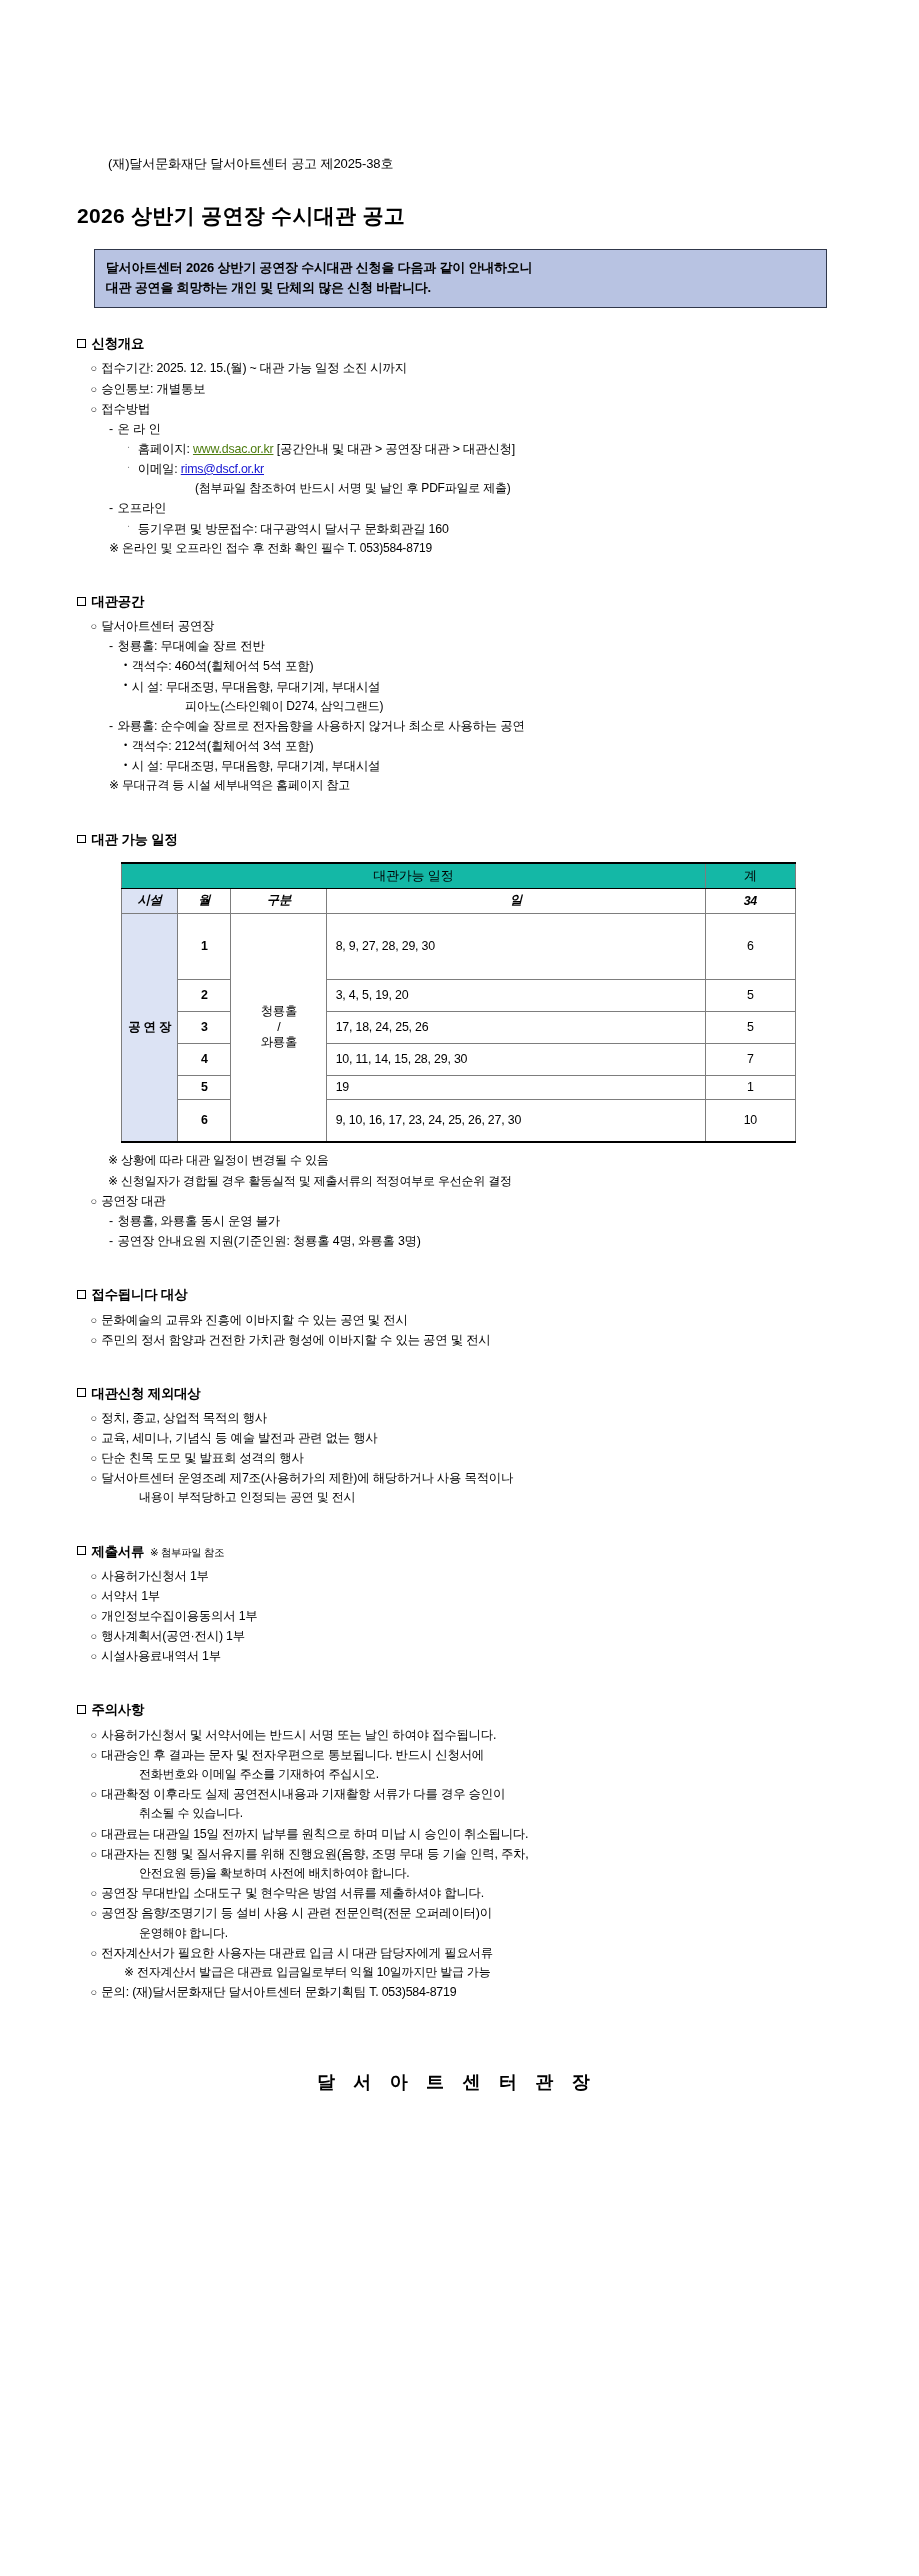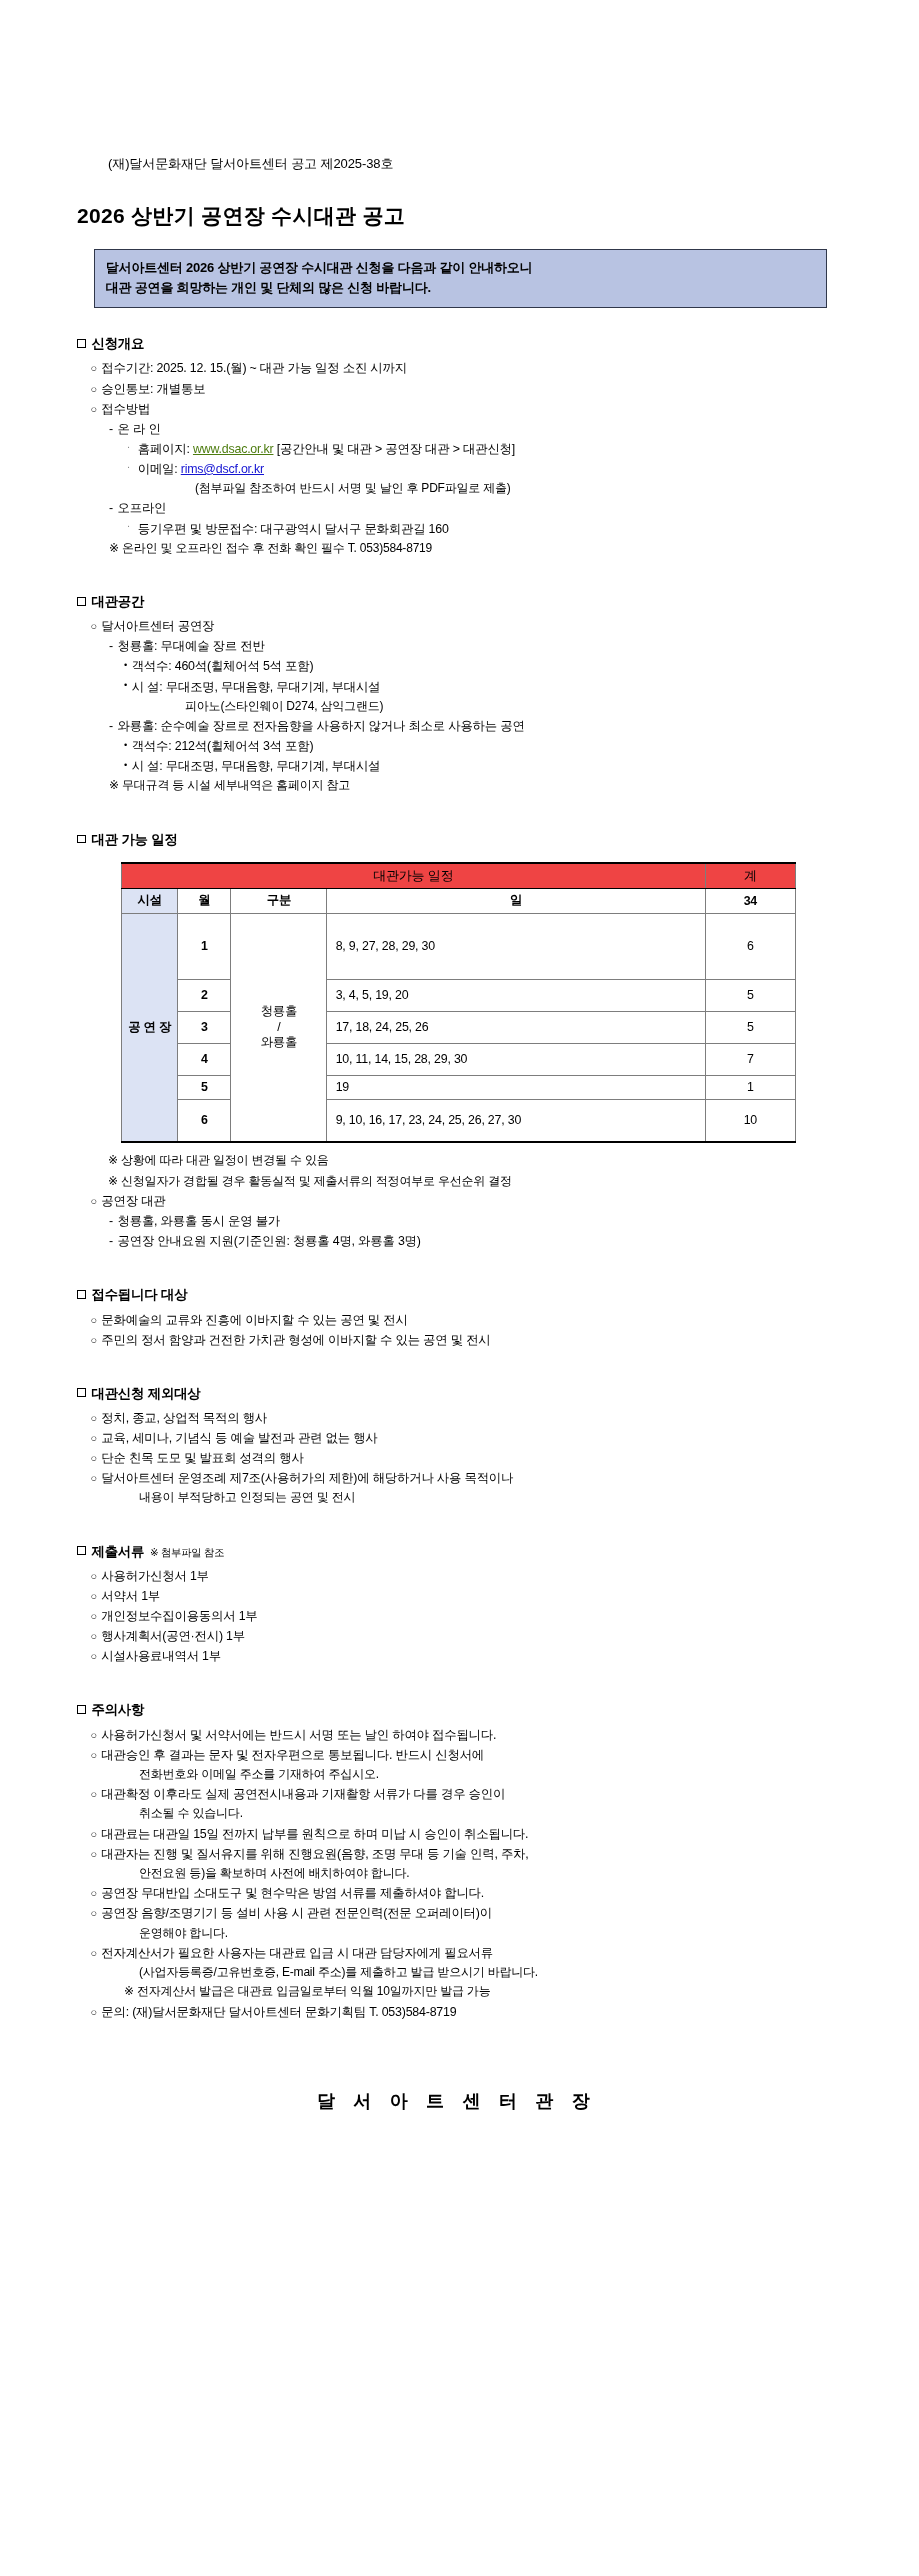--- a/index.html
+++ b/index.html
@@ -148,29 +148,30 @@
   table.schedule td, table.schedule th {
     border: 0.5px solid #7d7d7d;
     font-size: 12.4px;
     text-align: center;
     vertical-align: middle;
     font-weight: normal;
     letter-spacing: -0.2px;
     padding: 3.1px 2.1px;
   }
   .th-top {
-    background: #ef4444;
+    background: #14b8a6;
     font-weight: normal;
     font-size: 13px !important;
     height: 17px;
     border-bottom: 1.5px solid #000 !important;
   }
   .th-sub {
     font-weight: bold !important;
     height: 15px;
+    font-style: italic;
   }
   .th-facility { background: #dce3f4; font-weight: bold !important; }
   .cell-vert {
     background: #dce3f4;
     font-weight: bold !important;
     letter-spacing: 4.1px;
     line-height: 1.9;
   }
   .cell-month { font-weight: bold !important; }
   .cell-days { text-align: left !important; padding-left: 8.2px !important; }
@@ -499,21 +500,20 @@
     <div class="l1">
       <span class="mk">○</span>
       <span>공연장 음향/조명기기 등 설비 사용 시 관련 전문인력(전문 오퍼레이터)이</span>
     </div>
     <div class="l4 cont-120">운영해야 합니다.</div>
 
     <div class="l1">
       <span class="mk">○</span>
       <span>전자계산서가 필요한 사용자는 대관료 입금 시 대관 담당자에게 필요서류</span>
     </div>
-    <div class="l4 cont-120">(사업자등록증/고유번호증, E-mail 주소)를 제출하고 발급 받으시기 바랍니다.</div>
 
     <div class="note2">※ 전자계산서 발급은 대관료 입금일로부터 익월 10일까지만 발급 가능</div>
 
     <div class="l1">
       <span class="mk">○</span>
       <span>문의: (재)달서문화재단 달서아트센터 문화기획팀 T. 053)584-8719</span>
     </div>
   </div>
 
   <div class="footer-title">달 서 아 트 센 터 관 장</div>

